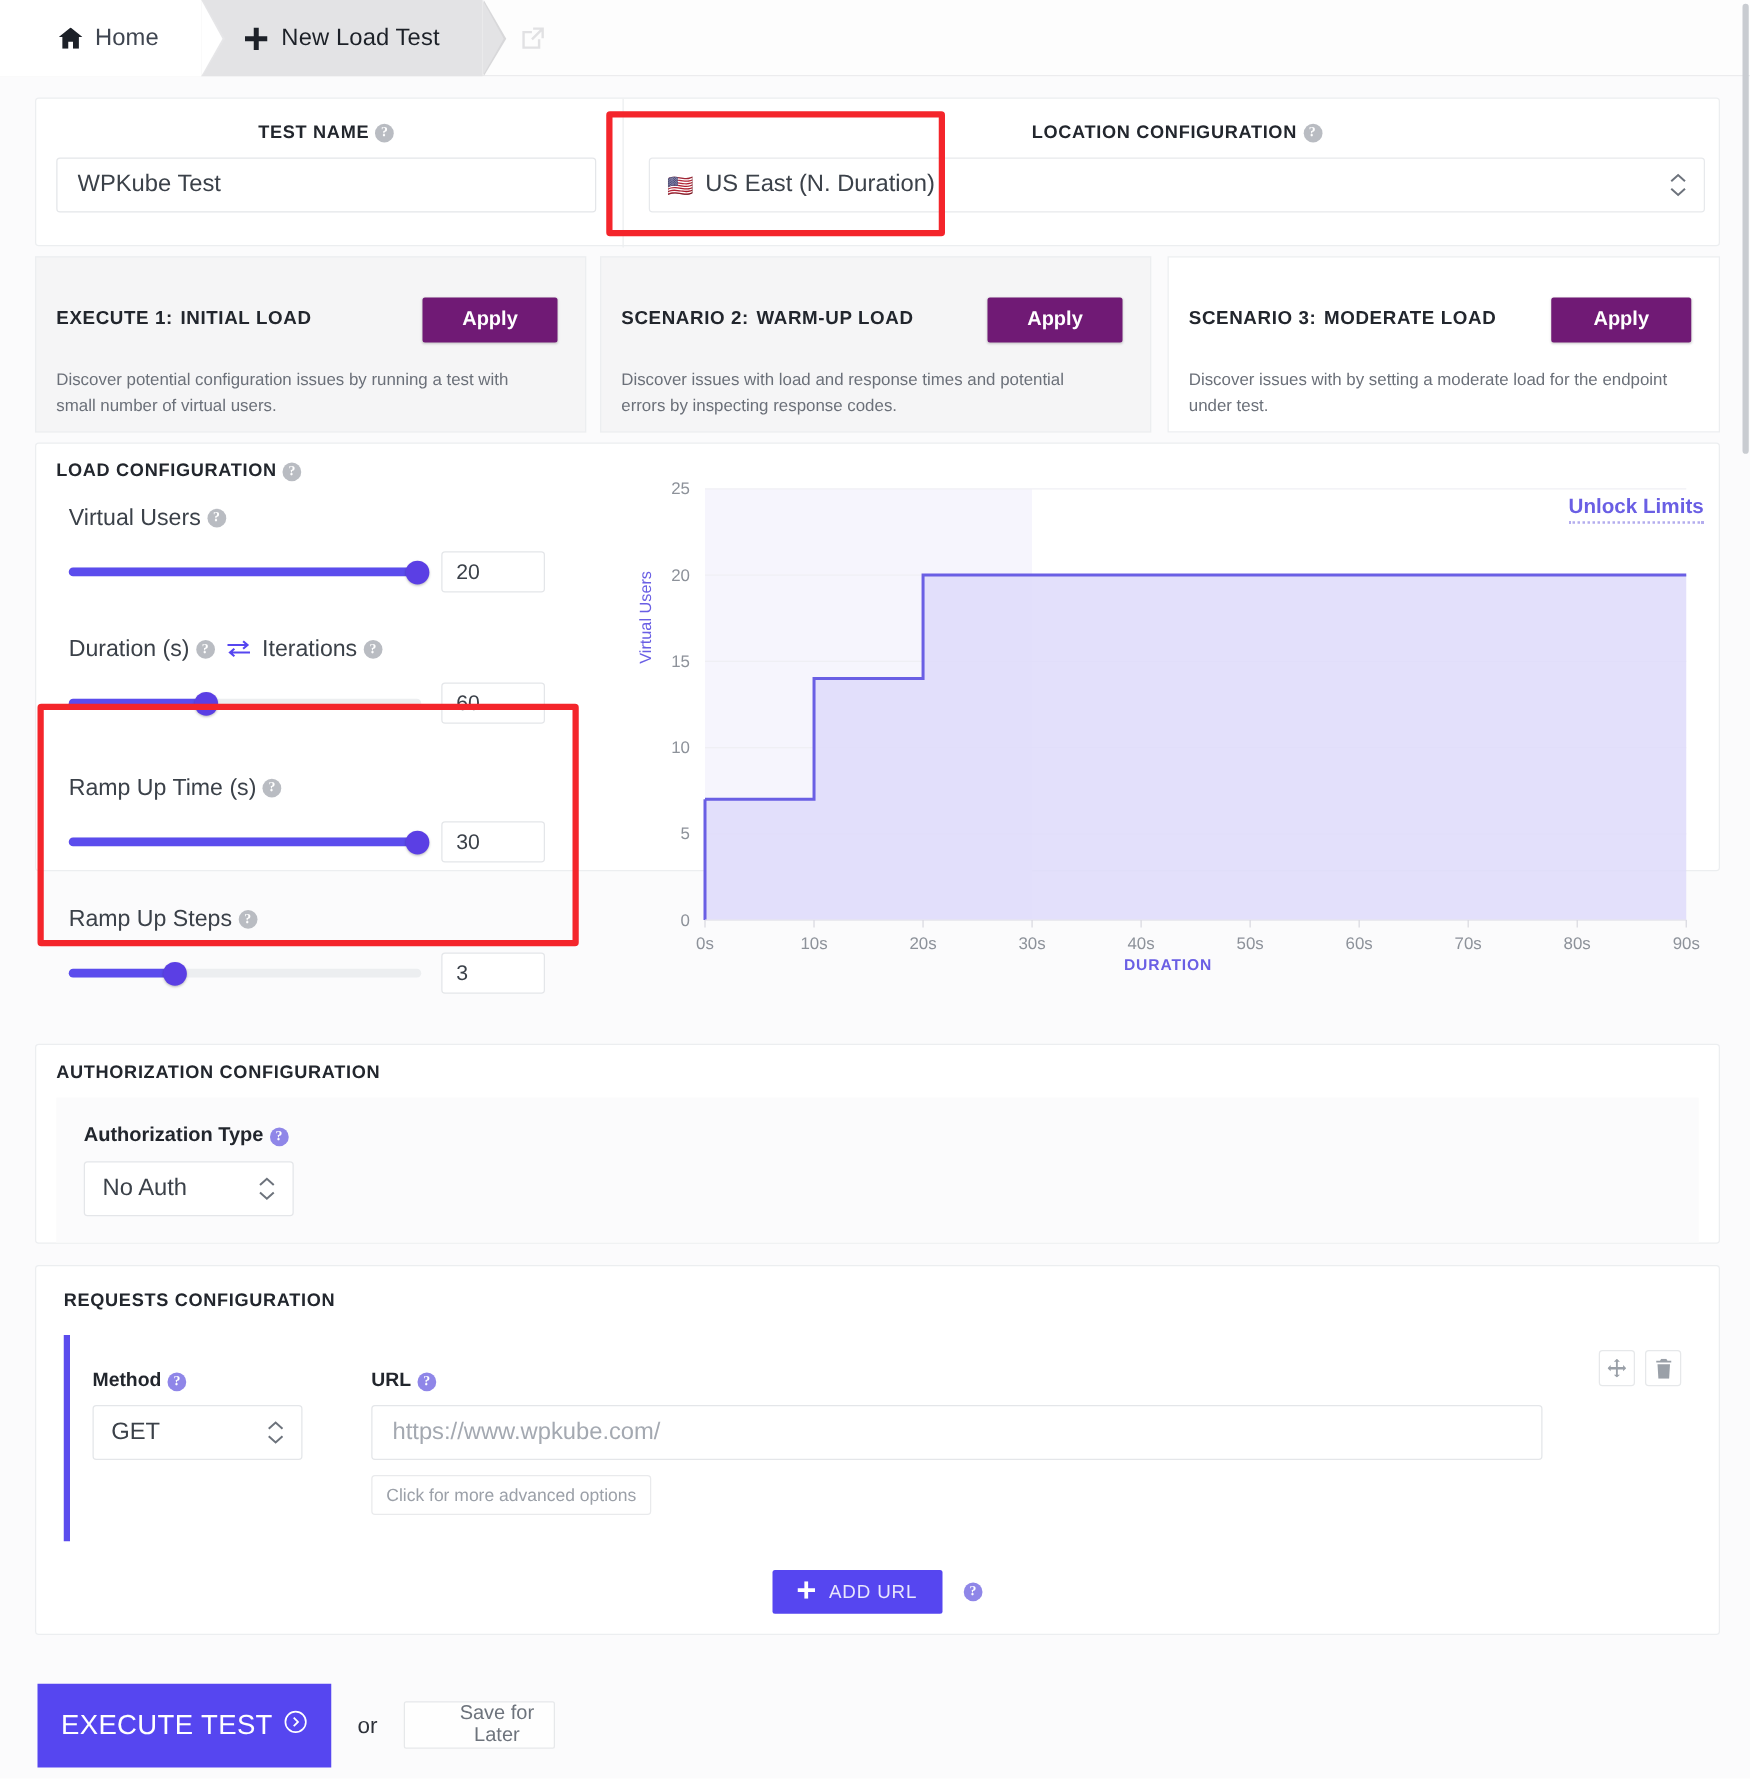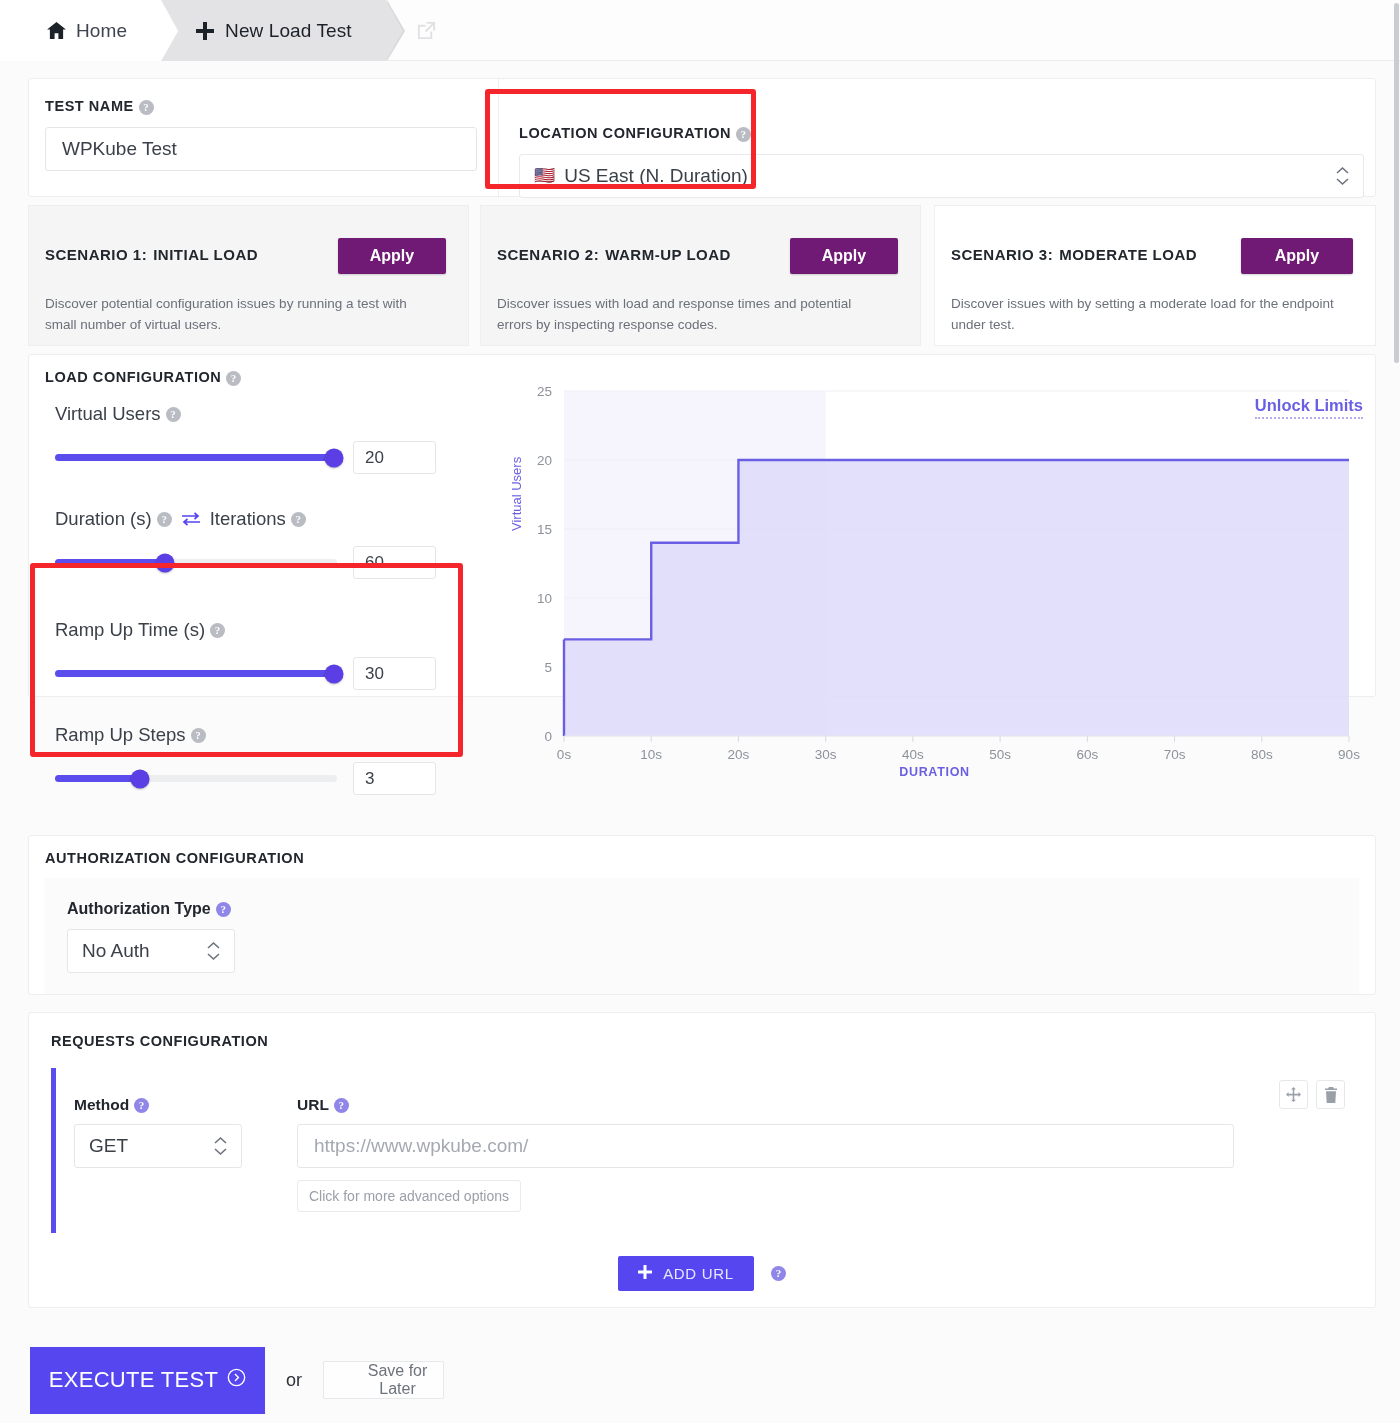--- a/index.html
+++ b/index.html
@@ -63,35 +63,35 @@
     display: inline-flex; align-items: center; justify-content: center;
     width: 15px; height: 15px; border-radius: 50%;
     background: #b9bcc2; color: #ffffff;
     font-size: 11px; font-weight: bold; line-height: 1;
     vertical-align: middle; margin-left: 5px;
     font-family: "Liberation Serif", serif;
   }
   .helpdot.violet { background: #8f86e8; }
   .sect-title {
     font-size: 14.5px; font-weight: bold; color: #22262d;
-    letter-spacing: .55px; text-transform: uppercase;
+    letter-spacing: .55px; text-transform: uppercase; text-align: center;
   }
 
   
   #top-panel { top: 78px; height: 119px; }
   .tn-wrap { position: absolute; left: 16px; top: 19px; width: 432px; }
   .tn-label { margin-bottom: 12px; }
   .txtinput {
     width: 100%; height: 44px; border: 1px solid #e4e6e9; border-radius: 3px;
     background: #fff; font-size: 19px; color: #3b4149; padding: 0 16px;
     font-family: "Liberation Sans", sans-serif;
   }
   .txtinput::placeholder { color: #a4a9b1; }
   .vdiv { position: absolute; left: 469px; top: 0; width: 1px; height: 119px; background: #eceef0; }
-  .loc-wrap { position: absolute; left: 490px; top: 19px; width: 845px; margin-top: 27px; }
+  .loc-wrap { position: absolute; left: 490px; top: 19px; width: 845px; }
   .loc-label { margin-bottom: 12px; }
   .selectbox {
     position: relative; width: 100%; height: 44px;
     border: 1px solid #e7e9ec; border-radius: 3px; background: #fff;
     display: flex; align-items: center; padding: 0 14px;
     font-size: 19px; color: #3b4149;
   }
   .flag { font-size: 17px; margin-right: 9px; line-height: 1; }
   .stepper { position: absolute; right: 14px; top: 50%; transform: translateY(-50%); display: flex; flex-direction: column; gap: 3px; color: #6d737c; }
   .stepper svg { display: block; }
@@ -279,21 +279,21 @@
         </span>
       </div>
     </div>
   </div>
   <div class="redbox" id="redbox-location"></div>
 
   <div class="scen-strip">
     <div class="scen s1">
       <div class="scen-head">
         <div class="scen-name">
-          <span>SCENARIO 1:</span><span class="gap"></span><span>INITIAL LOAD</span>
+          <span>EXECUTE 1:</span><span class="gap"></span><span>INITIAL LOAD</span>
         </div>
         <button class="btn-apply">Apply</button>
       </div>
       <div class="scen-desc">Discover potential configuration issues by running a test with small number of virtual users.</div>
     </div>
     <div class="scen s2">
       <div class="scen-head">
         <div class="scen-name">
           <span>SCENARIO 2:</span><span class="gap"></span><span>WARM-UP LOAD</span>
         </div>

